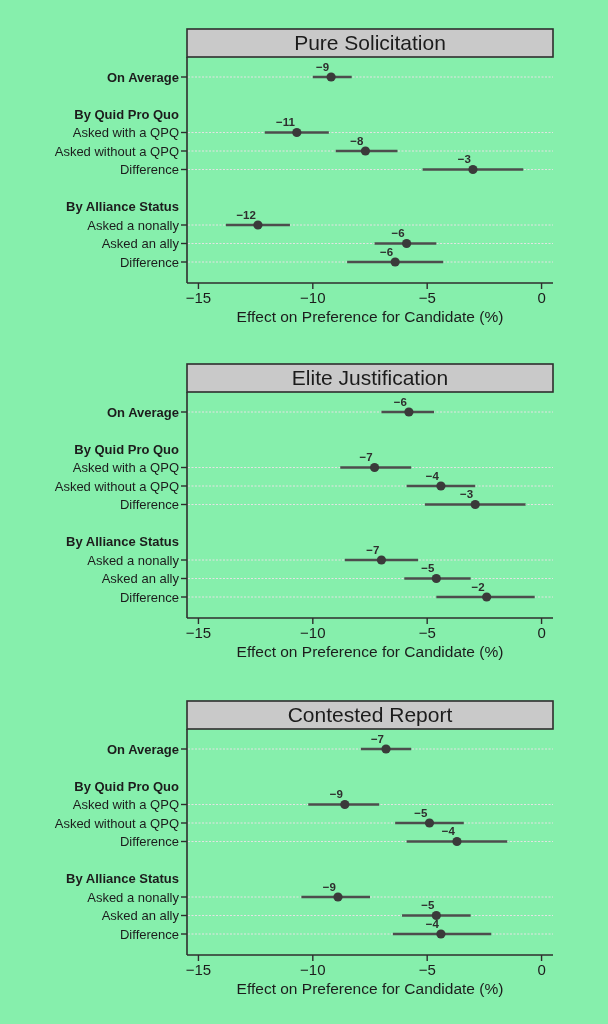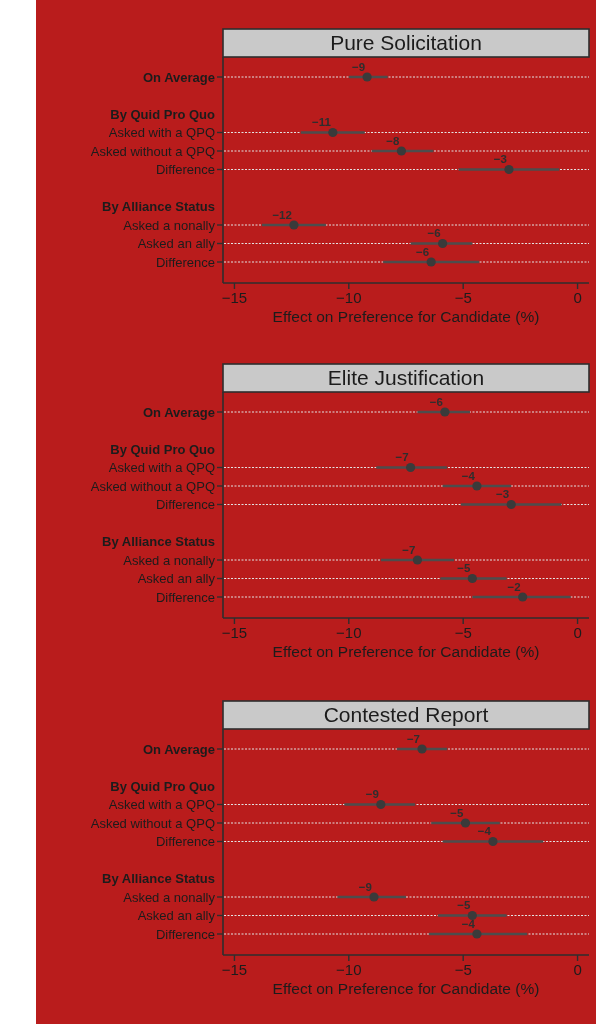--- a/index.html
+++ b/index.html
@@ -3,25 +3,24 @@
 <meta charset="utf-8">
 <style>
   html, body {
     margin: 0;
     padding: 0;
     background: #ffffff;
     font-family: "Liberation Sans", sans-serif;
   }
   .page {
     position: relative;
-    width: 560px;
+    width: 608px;
     height: 1024px;
-    background: #b91c1c;
+    background: #86efac;
     overflow: hidden;
-    margin-left: 36px;
   }
   .panel-svg {
     position: absolute;
     left: 0;
     display: block;
   }
   .t-title {
     font-family: "Liberation Sans", sans-serif;
     font-size: 21px;
     font-weight: 400;

